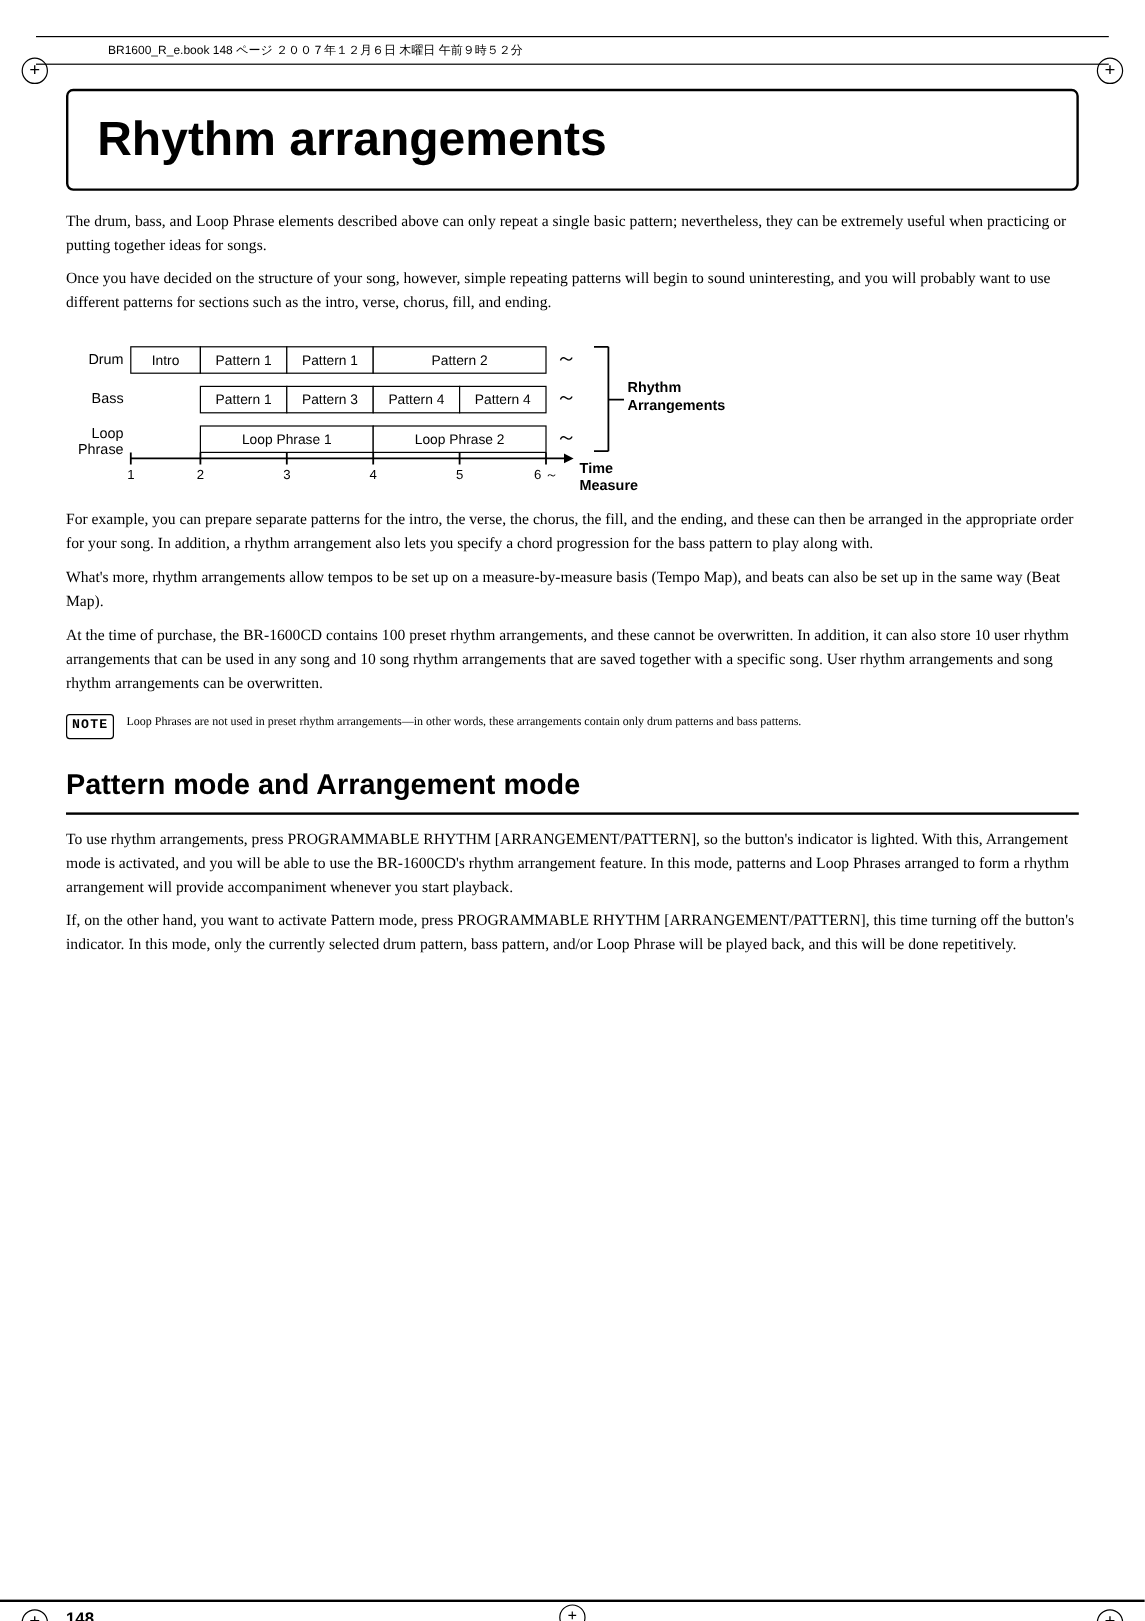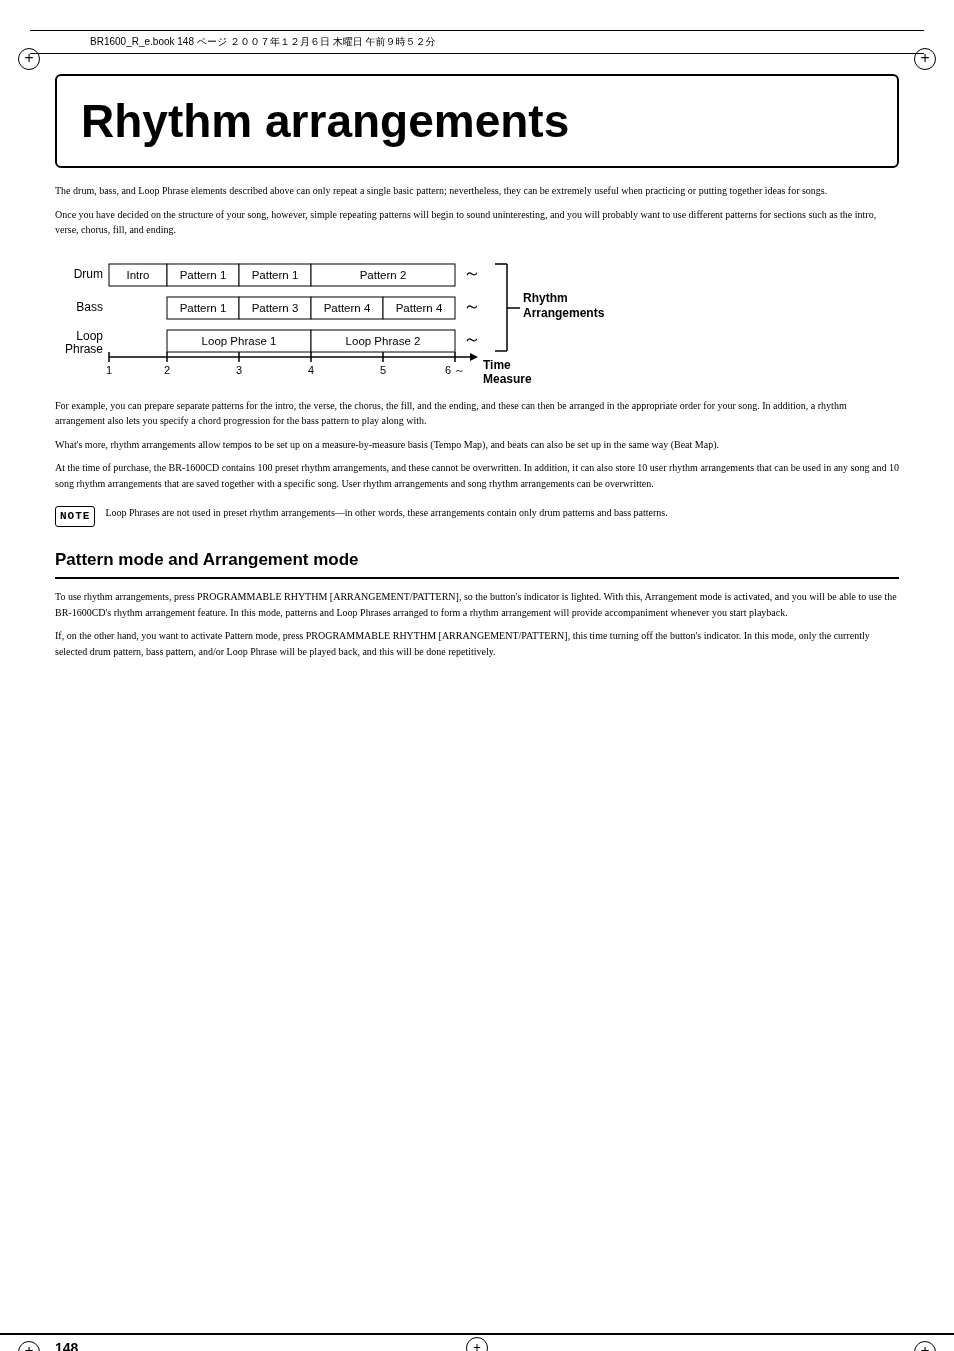--- a/index.html
+++ b/index.html
@@ -56,34 +56,34 @@
 
     
     .title-box {
       margin: 20px 55px 15px 55px;
       border: 2px solid #000;
       border-radius: 6px;
       padding: 18px 24px;
     }
 
     .title-box h1 {
-      font-size: 46px;
+      font-size: 40px;
       font-weight: bold;
       font-family: Arial, sans-serif;
     }
 
     
     .content {
       margin: 0 55px;
       line-height: 1.55;
     }
 
     .content p {
       margin-bottom: 8px;
-      font-size: 10px;
+      font-size: 13px;
     }
 
     
     .note-box {
       margin: 14px 0 14px 0;
       display: flex;
       align-items: flex-start;
       gap: 10px;
     }
 
@@ -101,21 +101,21 @@
       text-align: center;
     }
 
     .note-text {
       font-size: 10px;
       line-height: 1.55;
     }
 
     
     .section-heading {
-      font-size: 17px;
+      font-size: 24px;
       font-weight: bold;
       font-family: Arial, sans-serif;
       border-bottom: 2px solid #000;
       padding-bottom: 4px;
       margin: 20px 0 10px 0;
     }
 
     
     .footer {
       position: absolute;

